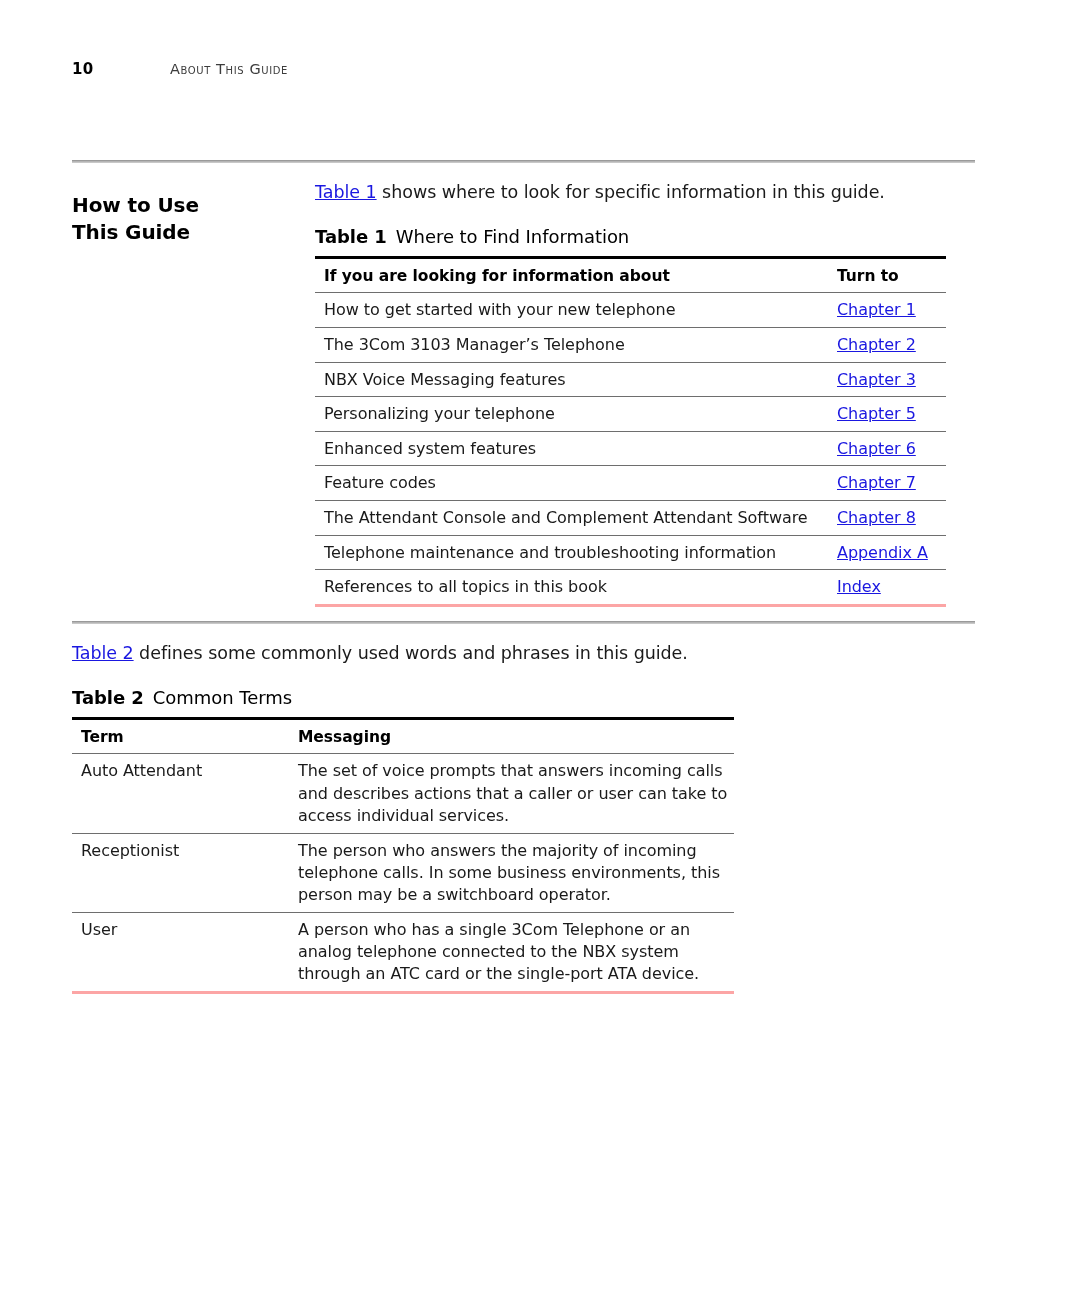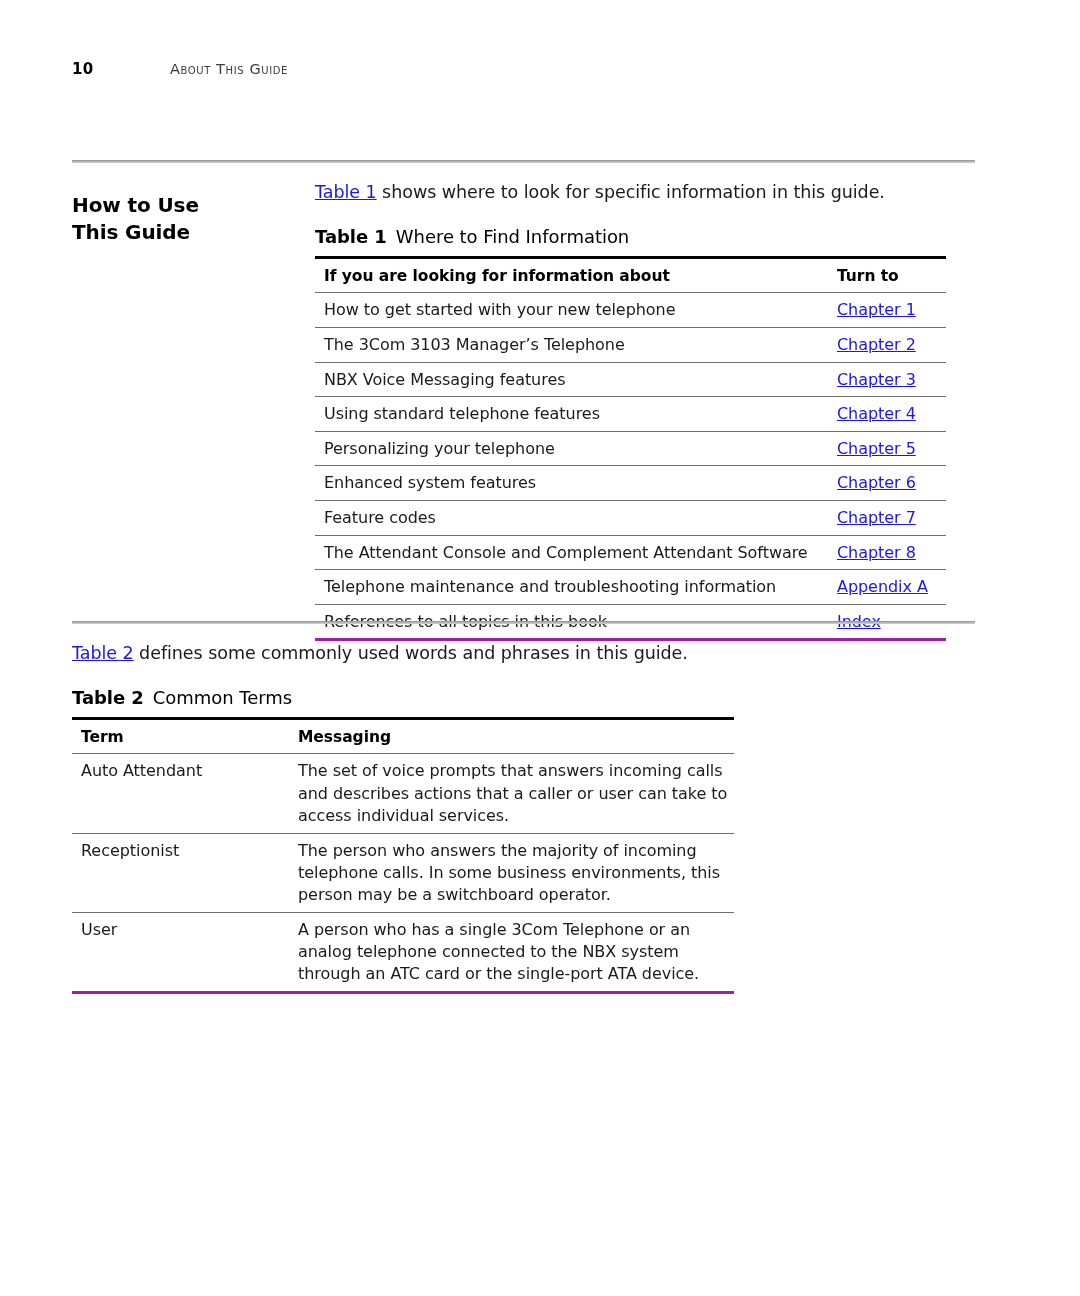--- a/index.html
+++ b/index.html
@@ -99,21 +99,21 @@
   .table-caption .cap-label {
     font-weight: bold;
     margin-right: 9px;
   }
 
   
   table.doc-table {
     border-collapse: collapse;
     table-layout: fixed;
     border-top: 3px solid #000;
-    border-bottom: 3px solid #a21caf;
+    border-bottom: 3px solid #fca5a5;
     font-size: 16px;
     color: #1a1a1a;
   }
   table.doc-table.t1 { width: 631px; }
   table.doc-table.t2 { width: 662px; }
 
   table.doc-table th {
     text-align: left;
     font-weight: bold;
     font-size: 15.5px;
@@ -192,24 +192,20 @@
           </tr>
           <tr>
             <td>The 3Com 3103 Manager’s Telephone</td>
             <td class="turn-cell"><a class="xref" href="#">Chapter 2</a></td>
           </tr>
           <tr>
             <td>NBX Voice Messaging features</td>
             <td class="turn-cell"><a class="xref" href="#">Chapter 3</a></td>
           </tr>
           <tr>
-            <td>Using standard telephone features</td>
-            <td class="turn-cell"><a class="xref" href="#">Chapter 4</a></td>
-          </tr>
-          <tr>
             <td>Personalizing your telephone</td>
             <td class="turn-cell"><a class="xref" href="#">Chapter 5</a></td>
           </tr>
           <tr>
             <td>Enhanced system features</td>
             <td class="turn-cell"><a class="xref" href="#">Chapter 6</a></td>
           </tr>
           <tr>
             <td>Feature codes</td>
             <td class="turn-cell"><a class="xref" href="#">Chapter 7</a></td>

